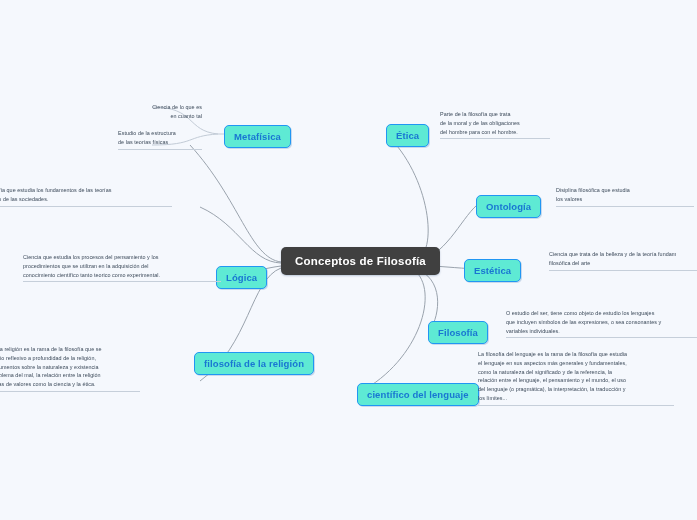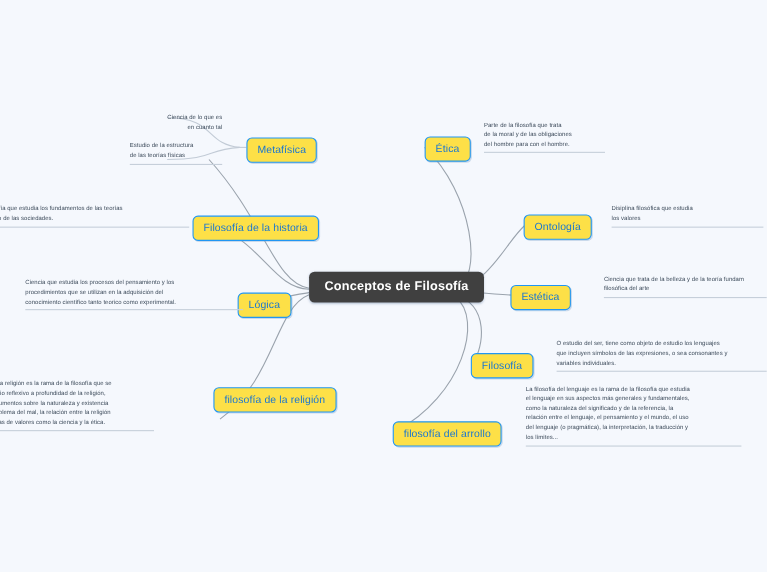--- a/index.html
+++ b/index.html
@@ -38,25 +38,25 @@
     letter-spacing: 0.2px;
     padding: 8px 14px;
     white-space: nowrap;
     box-shadow: 0 1px 2px rgba(20,60,110,0.25);
     left: 281px;
     top: 247px;
   }
   
   .node {
     position: absolute;
-    background: #fde047;
+    background: #5eead4;
     border: 1.6px solid #2196f3;
     border-radius: 5px;
     color: #1976d2;
-    font-weight: normal;
+    font-weight: bold;
     font-size: 9.5px;
     letter-spacing: 0.1px;
     padding: 5px 9px;
     white-space: nowrap;
     box-shadow: 1px 1px 0 rgba(120,160,200,0.35);
   }
   
   .note {
     position: absolute;
     font-size: 5.4px;
@@ -102,23 +102,20 @@
   </svg>
 
   <div class="root-node">
     <span>Conceptos de Filosofía</span>
   </div>
 
   <div class="node" style="left:224px; top:125px;">
     <span>Metafísica</span>
   </div>
 
-  <div class="node" style="left:175px; top:196px;">
-    <span>Filosofía de la historia</span>
-  </div>
 
   <div class="node" style="left:216px; top:266px;">
     <span>Lógica</span>
   </div>
 
   <div class="node" style="left:194px; top:352px;">
     <span>filosofía de la religión</span>
   </div>
 
   <div class="node" style="left:386px; top:124px;">
@@ -131,21 +128,21 @@
 
   <div class="node" style="left:464px; top:259px;">
     <span>Estética</span>
   </div>
 
   <div class="node" style="left:428px; top:321px;">
     <span>Filosofía</span>
   </div>
 
   <div class="node" style="left:357px; top:383px;">
-    <span>filosofía del arrollo</span>
+    <span>científico del lenguaje</span>
   </div>
 
   <div class="note" style="left:122px; top:103px; width:80px; text-align:right;">
     <span class="note-text" style="white-space: pre-line;">Ciencia de lo que es
 en cuanto tal</span>
   </div>
 
   <div class="note" style="left:118px; top:129px; width:84px; text-align:left;">
     <span class="note-text" style="white-space: pre-line;">Estudio de la estructura
 de las teorías físicas</span>

